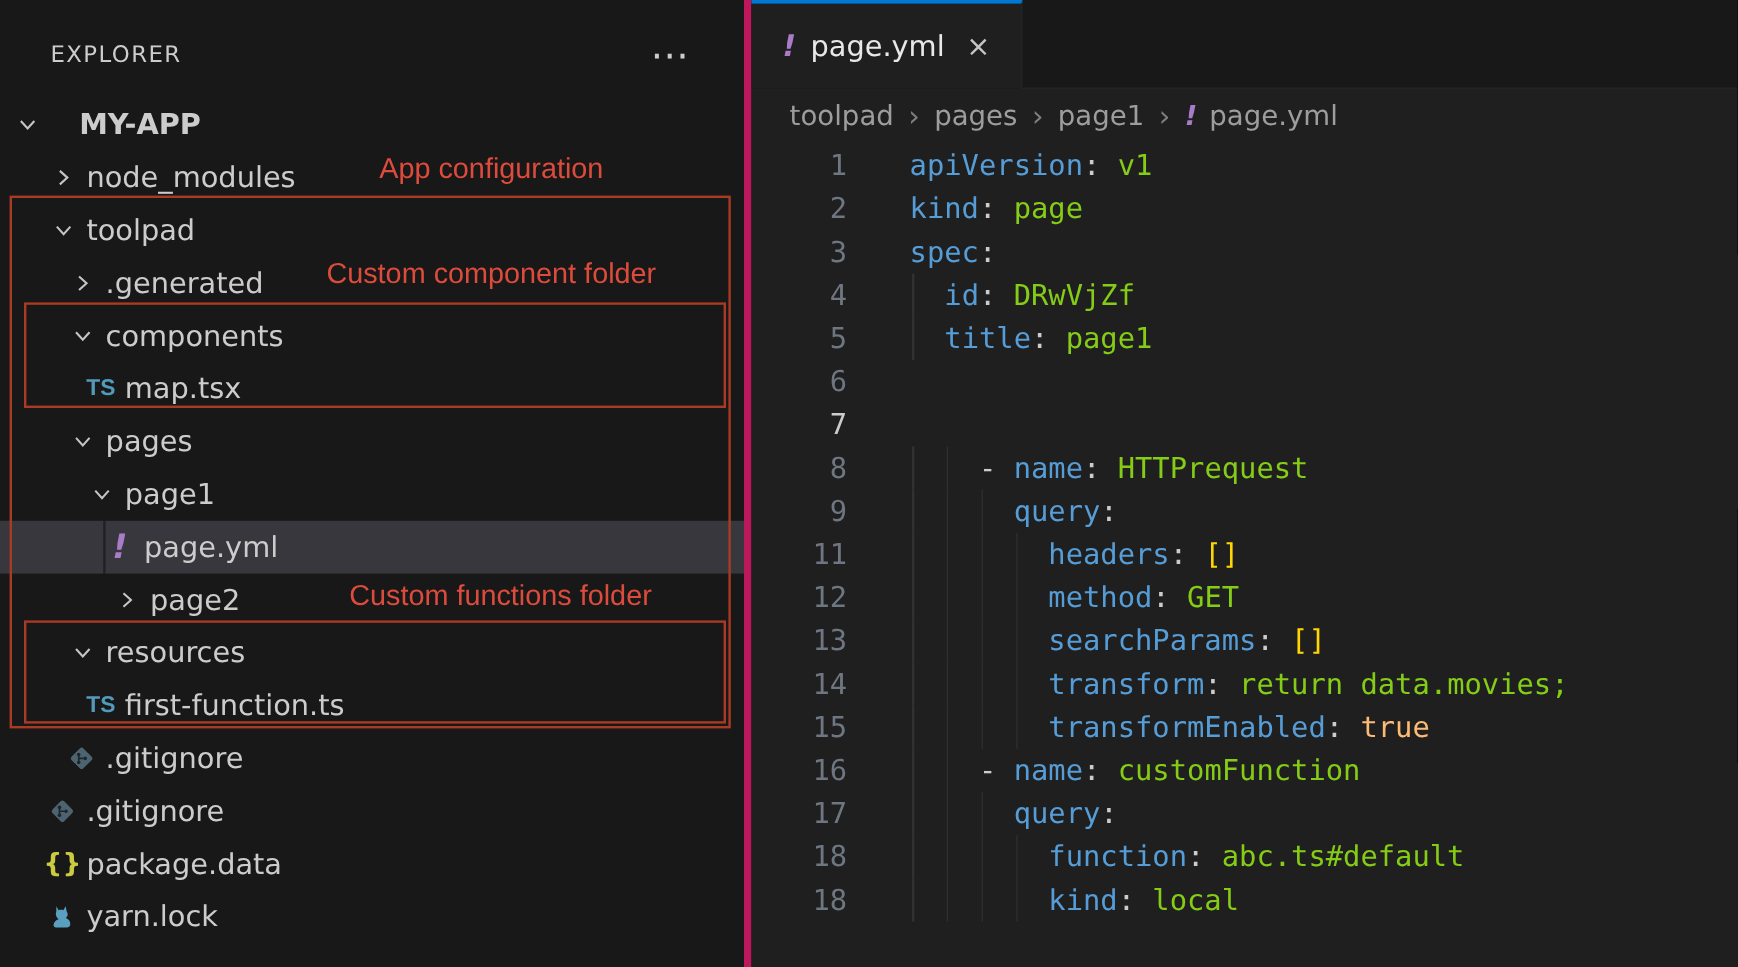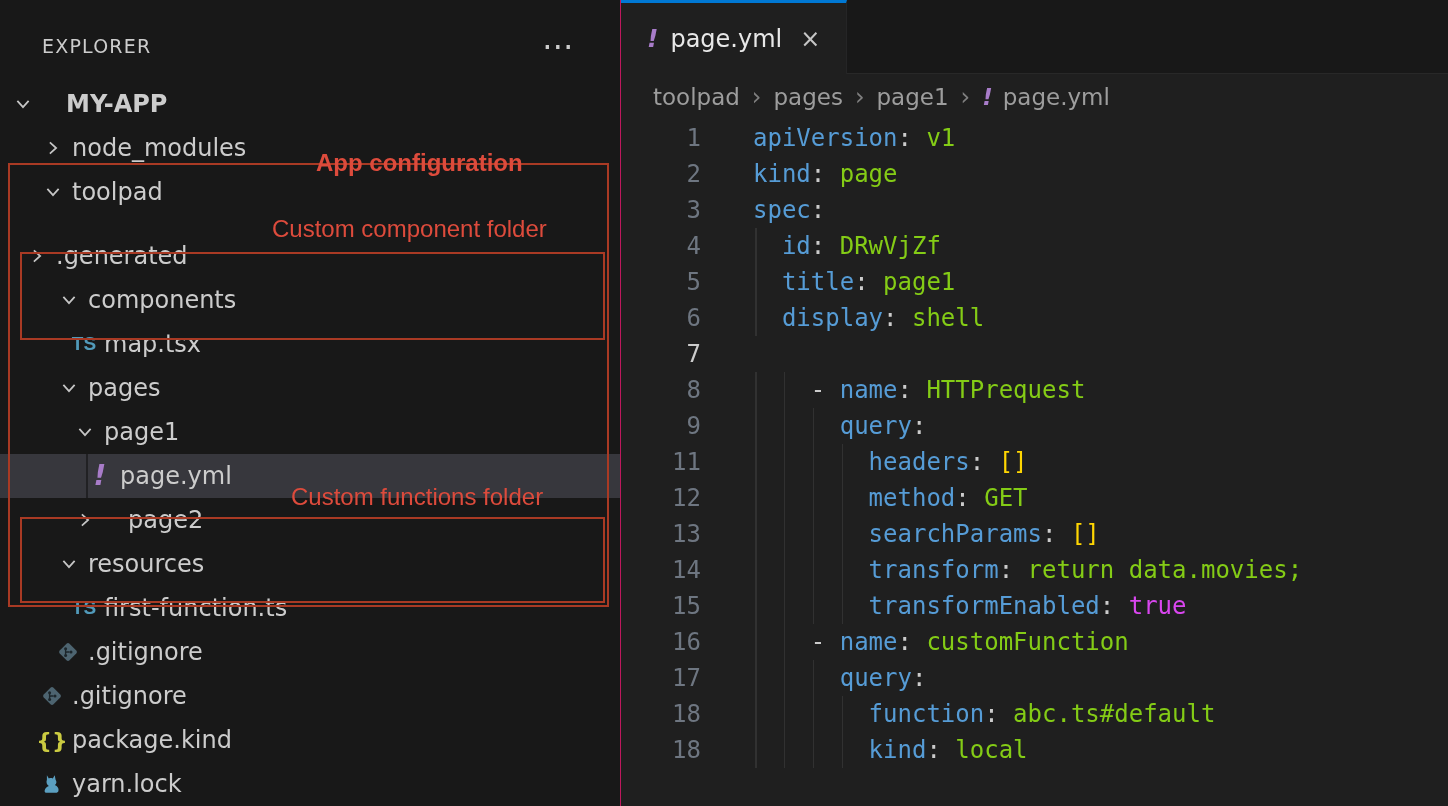--- a/index.html
+++ b/index.html
@@ -1,20 +1,20 @@
 <!DOCTYPE html>
 <html><head>
 <meta charset="utf-8">
 <style>
   html,body{margin:0;padding:0;background:#000;}
   .app{position:relative;width:1448px;height:806px;overflow:hidden;display:flex;
        background:#1f1f1f;font-family:"DejaVu Sans",sans-serif;color:#ccc;}
 
   
-  .sidebar{position:relative;flex:0 0 620px;width:620px;background:#181818;border-right:1px solid #be185d;}
+  .sidebar{position:relative;flex:0 0 620px;width:620px;background:#181818;border-right:6px solid #be185d;}
   .sb-header{display:flex;align-items:center;justify-content:space-between;height:72px;padding:10px 46px 0 42px;}
   .sb-title{font-size:19px;letter-spacing:1.2px;color:#cccccc;}
   .sb-more{font-size:32px;color:#cccccc;line-height:1;cursor:pointer;}
   .tree{position:relative;}
   .trow{position:relative;height:44px;display:flex;align-items:center;font-size:24px;color:#cccccc;cursor:pointer;white-space:nowrap;}
   .trow.selected{background:#37373d;}
   .trow.selected::before{content:"";position:absolute;left:86px;top:0;bottom:0;width:2px;background:rgba(0,0,0,.4);}
   .trow.root .tlabel{font-weight:bold;}
   .chev{flex:0 0 22px;width:22px;height:22px;margin-right:8px;display:flex;align-items:center;justify-content:center;}
   .chev.expanded svg{transform:rotate(90deg);}
@@ -47,21 +47,21 @@
   .code{position:relative;flex:1;font-family:"DejaVu Sans Mono",monospace;font-size:24px;line-height:36px;overflow:hidden;}
   .cline{display:flex;height:36px;}
   .ln{flex:0 0 124px;box-sizing:border-box;text-align:right;padding-right:44px;color:#6e7681;user-select:none;}
   .cline.current .ln{color:#cccccc;}
   .lc{position:relative;flex:1;white-space:pre;color:#cccccc;padding-left:8px;}
   .cline.current .lc{box-shadow:inset 0 2px 0 #2d2d2d, inset 0 -2px 0 #2d2d2d;}
   .guide{position:absolute;top:0;bottom:0;width:1.5px;background:#313131;}
   .cursor{position:absolute;left:24px;top:2px;bottom:2px;width:2.5px;background:#e6e6e6;}
   .tk-key{color:#569cd6;}
   .tk-str{color:#84cc16;}
-  .tk-bool{color:#d946ef;}
+  .tk-bool{color:#fdba74;}
   .tk-br{color:#ffd602;}
   .tk-punc{color:#cccccc;}
   .tk-dash{color:#cccccc;}
 </style>
 </head>
 <body>
 
 <div class="app">
 
   <div class="sidebar">
@@ -87,21 +87,21 @@
           <span class="tlabel">node_modules</span>
         </div>
         <div class="trow" style="padding-left: 42px;">
           <span class="chev expanded">
             <svg width="20" height="20" viewBox="0 0 16 16">
               <path d="M5.5 3.5 L10.5 8 L5.5 12.5" fill="none" stroke="#c5c5c5" stroke-width="1.4"></path>
             </svg>
           </span>
           <span class="tlabel">toolpad</span>
         </div>
-        <div class="trow" style="padding-left: 26px; margin-top: 20px;">
+        <div class="trow" style="padding-left: 58px;">
           <span class="chev">
             <svg width="20" height="20" viewBox="0 0 16 16">
               <path d="M5.5 3.5 L10.5 8 L5.5 12.5" fill="none" stroke="#c5c5c5" stroke-width="1.4"></path>
             </svg>
           </span>
           <span class="tlabel">.generated</span>
         </div>
         <div class="trow" style="padding-left: 58px;">
           <span class="chev expanded">
             <svg width="20" height="20" viewBox="0 0 16 16">
@@ -127,21 +127,21 @@
             <svg width="20" height="20" viewBox="0 0 16 16">
               <path d="M5.5 3.5 L10.5 8 L5.5 12.5" fill="none" stroke="#c5c5c5" stroke-width="1.4"></path>
             </svg>
           </span>
           <span class="tlabel">page1</span>
         </div>
         <div class="trow selected" style="padding-left: 88px;">
           <span class="ficon warn-icon">!</span>
           <span class="tlabel">page.yml</span>
         </div>
-        <div class="trow" style="padding-left: 74px; gap: 24px;">
+        <div class="trow" style="padding-left: 95px;">
           <span class="chev">
             <svg width="20" height="20" viewBox="0 0 16 16">
               <path d="M5.5 3.5 L10.5 8 L5.5 12.5" fill="none" stroke="#c5c5c5" stroke-width="1.4"></path>
             </svg>
           </span>
           <span class="tlabel">page2</span>
         </div>
         <div class="trow" style="padding-left: 58px;">
           <span class="chev expanded">
             <svg width="20" height="20" viewBox="0 0 16 16">
@@ -173,36 +173,36 @@
               <circle cx="6.4" cy="5.9" r="1" fill="#1c262b"></circle>
               <circle cx="6.4" cy="10.3" r="1" fill="#1c262b"></circle>
               <circle cx="10" cy="8" r="1" fill="#1c262b"></circle>
               <path d="M6.4 6.6 V10 M6.4 8.6 Q6.4 8 7.2 8 L9 8" stroke="#1c262b" stroke-width="0.9" fill="none"></path>
             </svg>
           </span>
           <span class="tlabel">.gitignore</span>
         </div>
         <div class="trow" style="padding-left: 40px;">
           <span class="ficon braces-icon">{}</span>
-          <span class="tlabel">package.kind</span>
+          <span class="tlabel">package.data</span>
         </div>
         <div class="trow" style="padding-left: 40px;">
           <span class="ficon ">
             <svg width="24" height="24" viewBox="0 0 16 16">
               <path d="M4.6 2.2 L5.9 4.3 C6.7 4 7.7 4 8.5 4.3 L9.8 2.2 L10.4 5.1 C11.3 6.3 11.1 7.7 9.9 8.7 C11.7 9.4 12.7 10.9 12.3 12.7 C12.1 13.5 11.4 13.9 10.5 13.9 L4.5 13.9 C3.5 13.9 2.9 13.2 3.1 12.3 C3.4 10.9 4.4 9.8 5.9 9.3 C4.4 8.3 4 6.5 4.6 5.1 Z" fill="#5b9fc0"></path>
             </svg>
           </span>
           <span class="tlabel">yarn.lock</span>
         </div>
       </div>
     <div id="overlays">
         <div class="hbox" style="left: 8px; top: 163px; width: 601px; height: 444px;"></div>
         <div class="hbox" style="left: 20px; top: 252px; width: 585px; height: 88px;"></div>
         <div class="hbox" style="left: 20px; top: 517px; width: 585px; height: 86px;"></div>
-        <div class="ann" style="left: 316px; top: 148px; font-weight: bold;">App configuration</div>
+        <div class="ann" style="left: 316px; top: 126px;">App configuration</div>
         <div class="ann" style="left: 272px; top: 214px;">Custom component folder</div>
         <div class="ann" style="left: 291px; top: 482px;">Custom functions folder</div>
       </div>
   </div>
 
   <div class="editor">
     <div class="tabbar">
       <div class="tab">
         <span class="warn-icon tab-warn">!</span>
         <span class="tab-label">page.yml</span>
@@ -236,21 +236,20 @@
         <div class="cline">
           <div class="ln">4</div>
           <div class="lc"><span class="guide" style="left: 10px;"></span>  <span class="tk-key">id</span><span class="tk-punc">: </span><span class="tk-str">DRwVjZf</span></div>
         </div>
         <div class="cline">
           <div class="ln">5</div>
           <div class="lc"><span class="guide" style="left: 10px;"></span>  <span class="tk-key">title</span><span class="tk-punc">: </span><span class="tk-str">page1</span></div>
         </div>
         <div class="cline">
           <div class="ln">6</div>
-          <div class="lc"><span class="guide" style="left: 10px;"></span>  <span class="tk-key">display</span><span class="tk-punc">: </span><span class="tk-str">shell</span></div>
         </div>
         <div class="cline current">
           <div class="ln">7</div>
         </div>
         <div class="cline">
           <div class="ln">8</div>
           <div class="lc"><span class="guide" style="left: 10px;"></span><span class="guide" style="left: 38.9px;"></span>    <span class="tk-dash">- </span><span class="tk-key">name</span><span class="tk-punc">: </span><span class="tk-str">HTTPrequest</span></div>
         </div>
         <div class="cline">
           <div class="ln">9</div>

